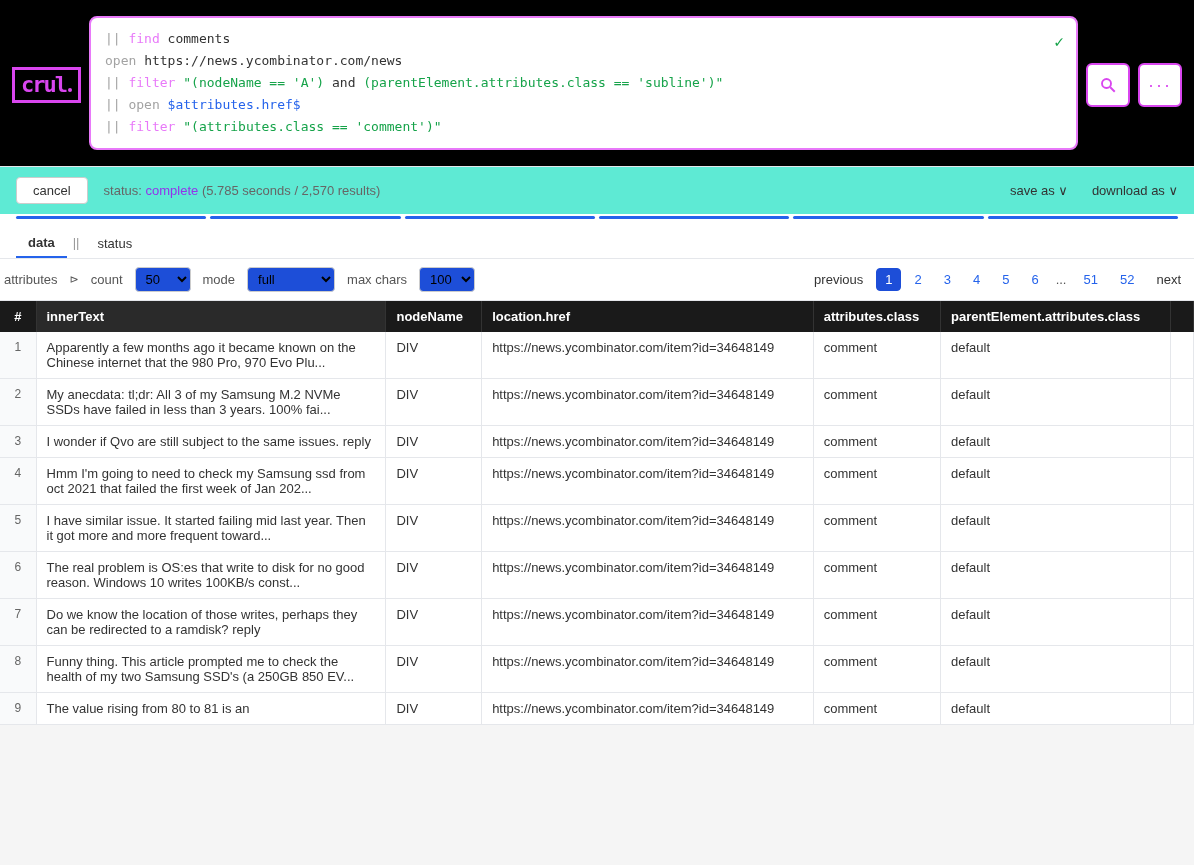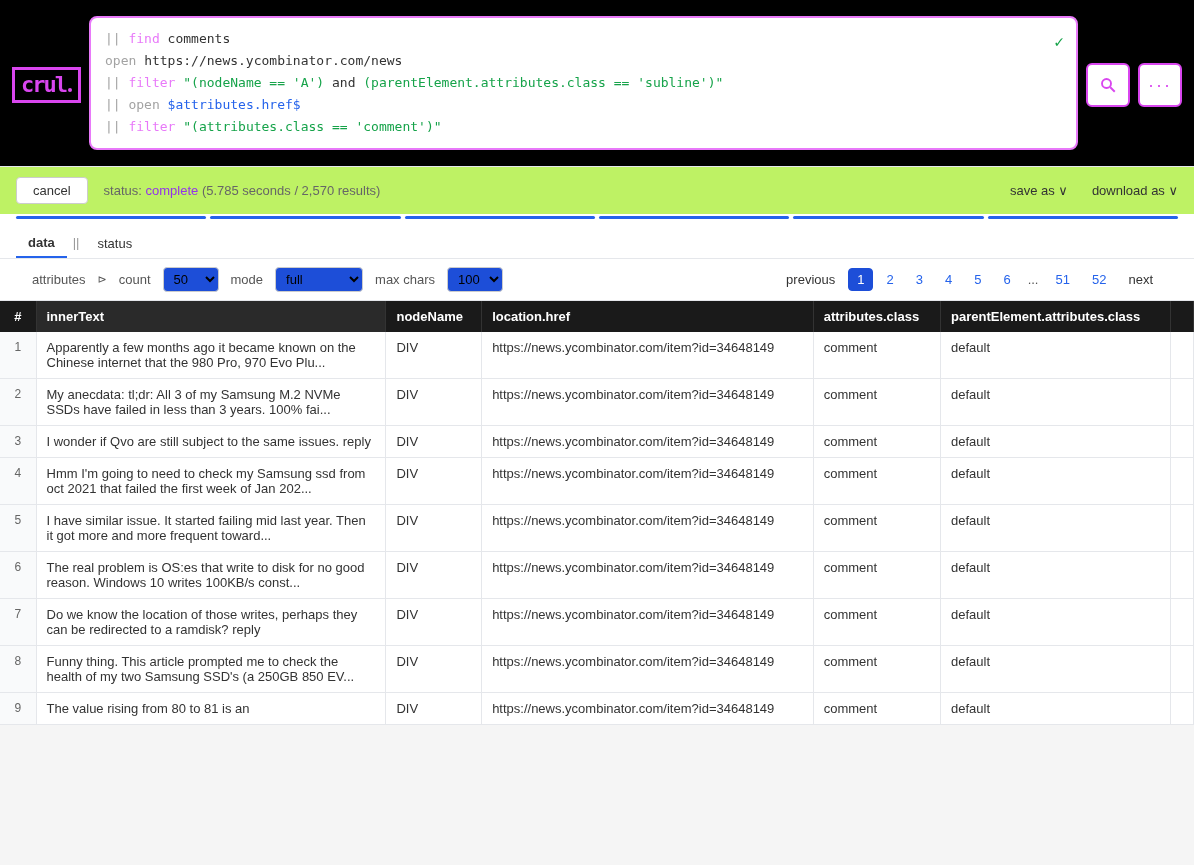--- a/index.html
+++ b/index.html
@@ -101,21 +101,21 @@
       justify-content: center;
       flex-shrink: 0;
       margin-top: 4px;
     }
 
     
     .status-bar {
       display: flex;
       align-items: center;
       padding: 10px 16px;
-      background: #bef264;
+      background: #5eead4;
       border-top: 1px solid #e5e7eb;
       gap: 16px;
     }
 
     .cancel-btn {
       border: 1px solid #ccc;
       background: #fff;
       padding: 5px 16px;
       border-radius: 4px;
       cursor: pointer;
@@ -181,21 +181,21 @@
     .tab-sep {
       color: #999;
       padding: 6px 2px;
       font-size: 13px;
     }
 
     
     .controls-bar {
       display: flex;
       align-items: center;
-      padding: 8px 32px;
+      padding: 8px 4px;
       background: #fff;
       gap: 12px;
       border-bottom: 1px solid #e5e7eb;
       flex-wrap: wrap;
     }
     .ctrl-label {
       font-size: 13px;
       color: #555;
     }
     .ctrl-select {

